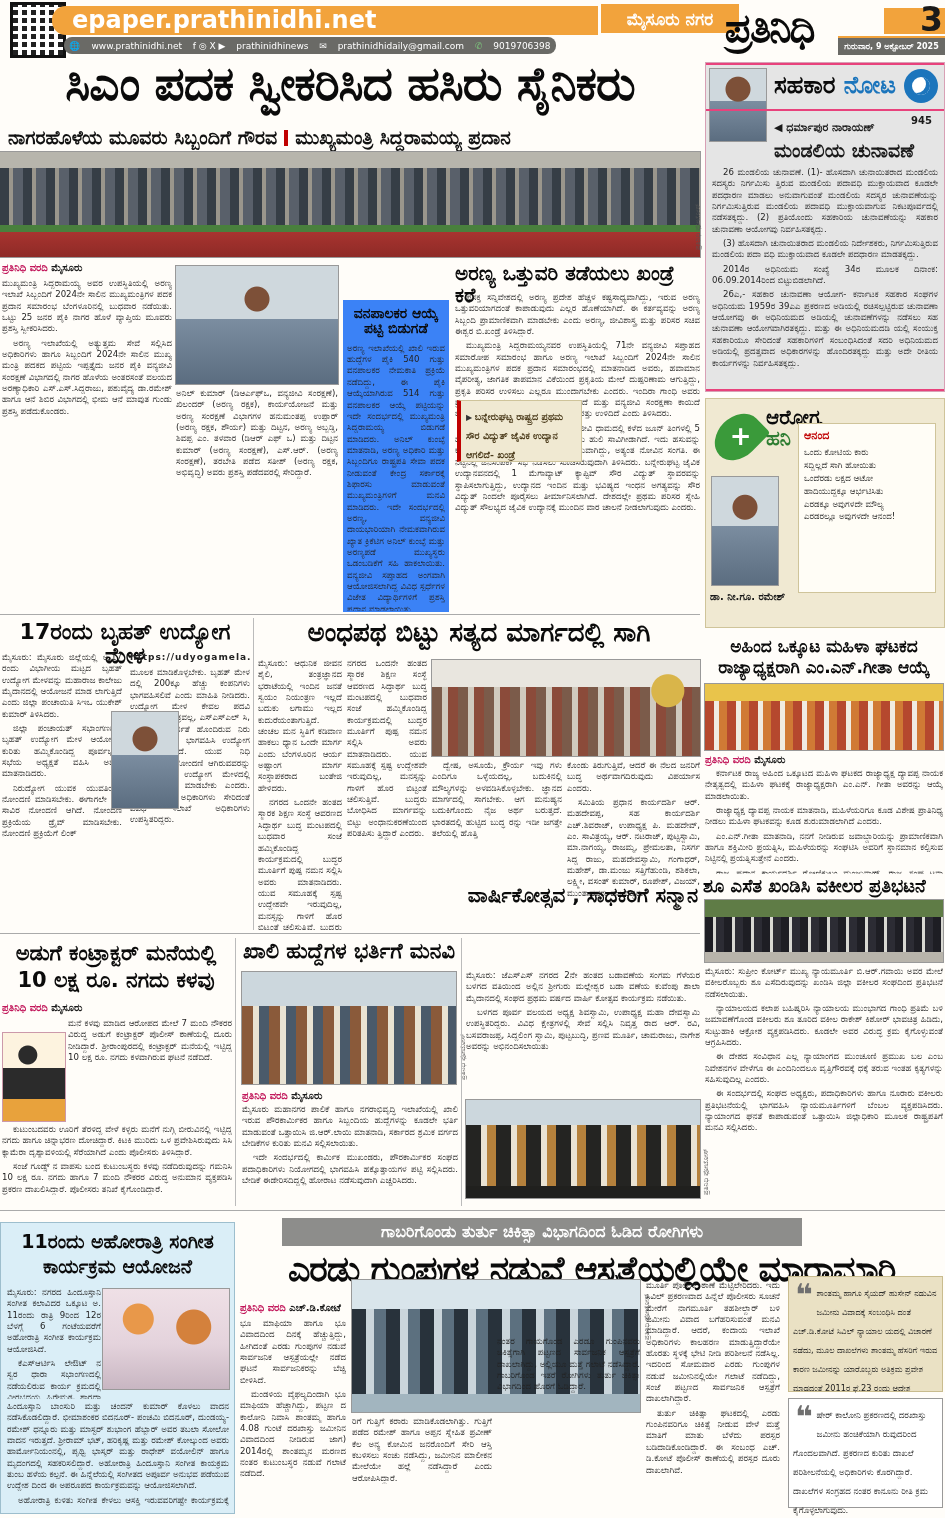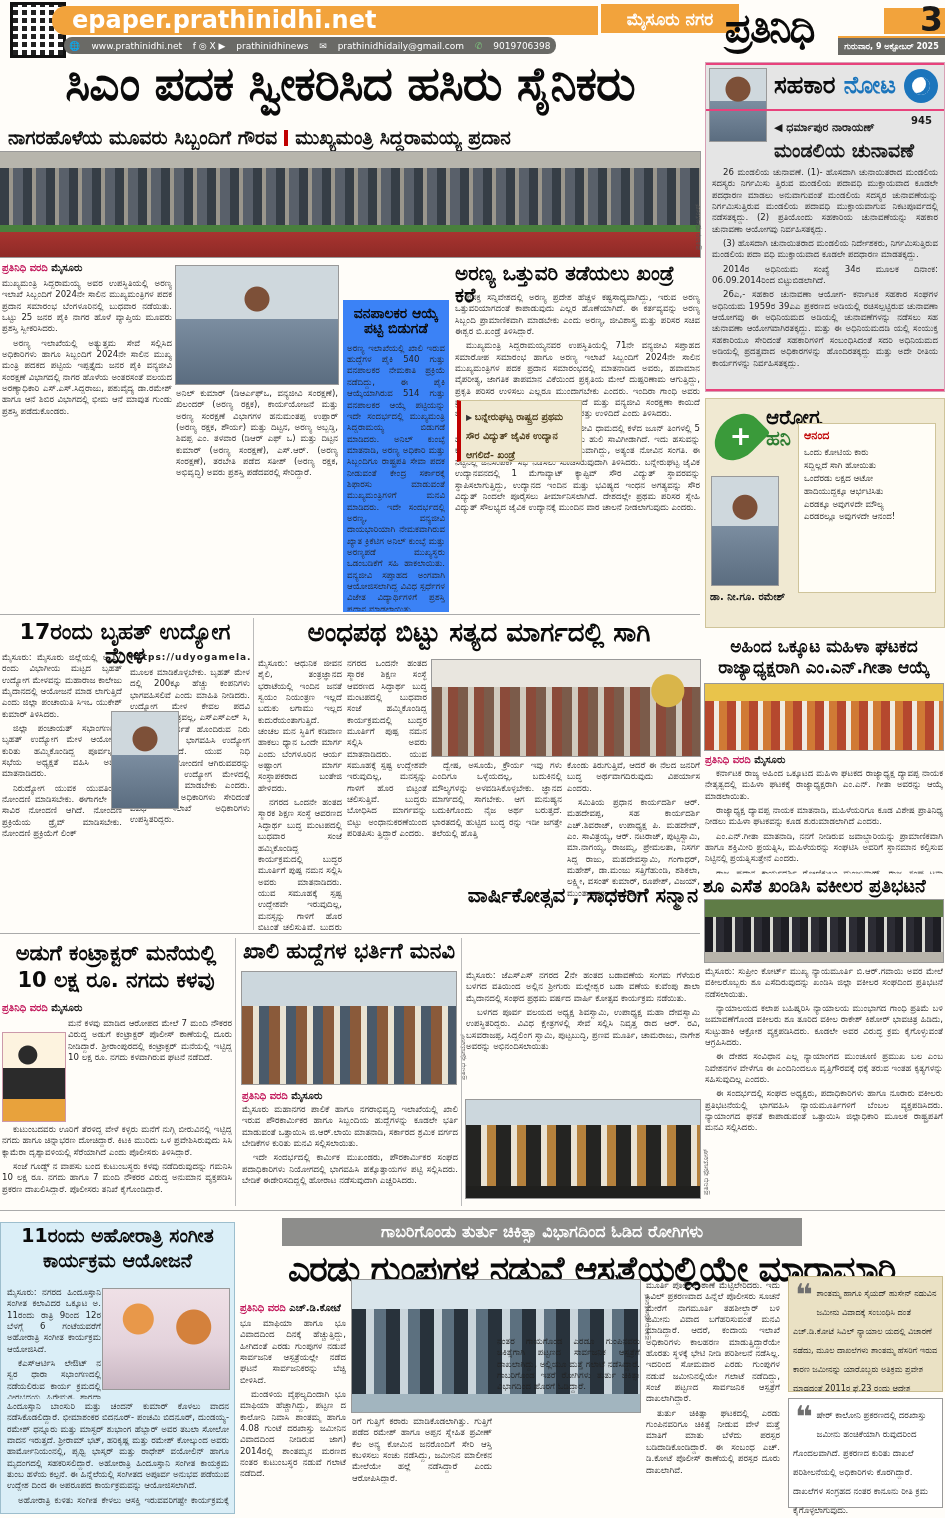--- a/index.html
+++ b/index.html
@@ -273,21 +273,21 @@
   <div class="abs txtblock" style="left:466px;top:970px;width:234px;height:128px;">
     <p class="p">ಮೈಸೂರು: ಜೆಎಸ್ಎಸ್ ನಗರದ 2ನೇ ಹಂತದ ಬಡಾವಣೆಯ ಸಂಗಮ ಗೆಳೆಯರ ಬಳಗದ ವತಿಯಿಂದ ಅಲ್ಲಿನ ಶ್ರೀಗುರು ಮಲ್ಲೇಶ್ವರ ಬಡಾ ವಣೆಯ ಕುವೆಂಪು ಶಾಲಾ ಮೈದಾನದಲ್ಲಿ ಸಂಘದ ಪ್ರಥಮ ವರ್ಷದ ವಾರ್ಷಿ ಕೋತ್ಸವ ಕಾರ್ಯಕ್ರಮ ನಡೆಯಿತು.</p>
     <p class="p ind">ಬಳಗದ ಪೂರ್ವ ವಲಯದ ಅಧ್ಯಕ್ಷ ಶಿವಸ್ವಾಮಿ, ಉಪಾಧ್ಯಕ್ಷ ಮಹಾ ದೇವಸ್ವಾಮಿ ಉಪಸ್ಥಿತರಿದ್ದರು. ವಿವಿಧ ಕ್ಷೇತ್ರಗಳಲ್ಲಿ ಸೇವೆ ಸಲ್ಲಿಸಿ ನಿವೃತ್ತ ರಾದ ಆರ್. ರವಿ, ಬಸವರಾಜಪ್ಪ, ಸಿದ್ದಲಿಂಗ ಸ್ವಾಮಿ, ಪುಟ್ಟಬುದ್ಧಿ, ಪ್ರಣವ ಮೂರ್ತಿ, ಚಾಮರಾಜು, ನಾಗೇಶ ಅವರನ್ನು ಅಭಿನಂದಿಸಲಾಯಿತು</p>
   </div>
   <div class="abs photo ph-frames" style="left:466px;top:1100px;width:234px;height:98px;"></div>
   <div class="abs vcredit" style="left:702px;top:1195px;">ಪ್ರತಿನಿಧಿ ಫೋಟೋಸ್</div>
 
   <div class="abs rule-h" style="left:0;top:1210px;width:945px;"></div>
 
   <div class="abs bluebox" style="left:0px;top:1222px;width:233px;height:290px;">
-    <div class="h2" style="font-size:19px;line-height:1.3;">
+    <div class="h2" style="font-size:19px;margin-top:6px;line-height:1.3;">
       <span>11ರಂದು ಅಹೋರಾತ್ರಿ ಸಂಗೀತ</span><br><span>ಕಾರ್ಯಕ್ರಮ ಆಯೋಜನೆ</span>
     </div>
     <div class="abs txtblock" style="left:6px;top:64px;width:94px;height:112px;">
       <p class="p">ಮೈಸೂರು: ನಗರದ ಹಿಂದೂಸ್ತಾನಿ ಸಂಗೀತ ಕಲಾವಿದರ ಒಕ್ಕೂಟ ಅ. 11ರಂದು ರಾತ್ರಿ 9ರಿಂದ 12ರ ಬೆಳಗ್ಗೆ 6 ಗಂಟೆಯವರೆಗೆ ಅಹೋರಾತ್ರಿ ಸಂಗೀತ ಕಾರ್ಯಕ್ರಮ ಆಯೋಜಿಸಿದೆ.</p>
       <p class="p ind">ಕೆಎಸ್ಆರ್ಟಿಸಿ ಲೇಔಟ್ ನ ಸ್ವರ ಧಾರಾ ಸಭಾಂಗಣದಲ್ಲಿ ನಡೆಯಲಿರುವ ಕಾರ್ಯ ಕ್ರಮದಲ್ಲಿ ವೀರಭದ್ರಯ್ಯ ಹಿರೇಮಠ, ಶಾರದಾ ಭಟ್ ಕಟ್ಟಿಗೆ, ದೇವಿ, ರಮೇಶ್ ಕೊಲ್ಲುಂದ ಗಾಯನ, ಸಮೀರ್ ರಾವ್</p>
     </div>
     <div class="abs photo ph-singers" style="left:102px;top:66px;width:126px;height:100px;"></div>
     <div class="abs txtblock" style="left:6px;top:178px;width:222px;height:106px;">
       <p class="p">ಹಿಂದೂಸ್ತಾನಿ ಬಾಂಸುರಿ ಮತ್ತು ಚಂದನ್ ಕುಮಾರ್ ಕೊಳಲು ವಾದನ ನಡೆಸಿಕೊಡಲಿದ್ದಾರೆ. ಭೀಮಾಶಂಕರ ಬಿದನೂರ್- ಪಂಚಮಿ ಬಿದನೂರ್, ದುಂಡಯ್ಯ- ರಮೇಶ್ ಧನ್ನೂರು ಮತ್ತು ಮಾಸ್ಟರ್ ಶುಭಾಂಗ ಹೆಬ್ಬಾರ್ ಅವರ ತಬಲಾ ಸೋಲೋ ವಾದನ ಇರುತ್ತದೆ. ಶ್ರೀರಾಮ್ ಭಟ್, ಹರಿಕೃಷ್ಣ ಮತ್ತು ರಮೇಶ್ ಕೋಲ್ಕುಂದ ಅವರು ಹಾರ್ಮೋನಿಯಂನಲ್ಲಿ, ಪೃಥ್ವಿ ಭಾಸ್ಕರ್ ಮತ್ತು ರಾಧೇಶ್ ವಯೋಲಿನ್ ಹಾಗೂ ಮೃದಂಗದಲ್ಲಿ ಸಹಕರಿಸಲಿದ್ದಾರೆ. ಅಹೋರಾತ್ರಿ ಹಿಂದೂಸ್ತಾನಿ ಸಂಗೀತ ಕಾಯಕ್ರಮ ತುಂಬ ಹಳೆಯ ಕಲ್ಪನೆ. ಈ ಹಿನ್ನೆಲೆಯಲ್ಲಿ ಸಂಗೀತದ ಅಪೂರ್ವ ಅನುಭವ ಪಡೆಯುವ ಉದ್ದೇಶ ದಿಂದ ಈ ಅಪರೂಪದ ಕಾರ್ಯಕ್ರಮವನ್ನು ಆಯೋಜಿಸಲಾಗಿದೆ.</p>
       <p class="p ind">ಅಹೋರಾತ್ರಿ ಕುಳಿತು ಸಂಗೀತ ಕೇಳಲು ಆಸಕ್ತಿ ಇರುವವರಿಗಷ್ಟೇ ಕಾರ್ಯಕ್ರಮಕ್ಕೆ ಸ್ವಾಗತವಿರುತ್ತದೆ. ಆಸಕ್ತರು ಡಾ.ಎಂ.ಸಿ.ಮನೋಹರ ಅವರನ್ನು 9901225074 ಸಂಪರ್ಕಿಸಬಹುದಾಗಿದೆ.</p>

